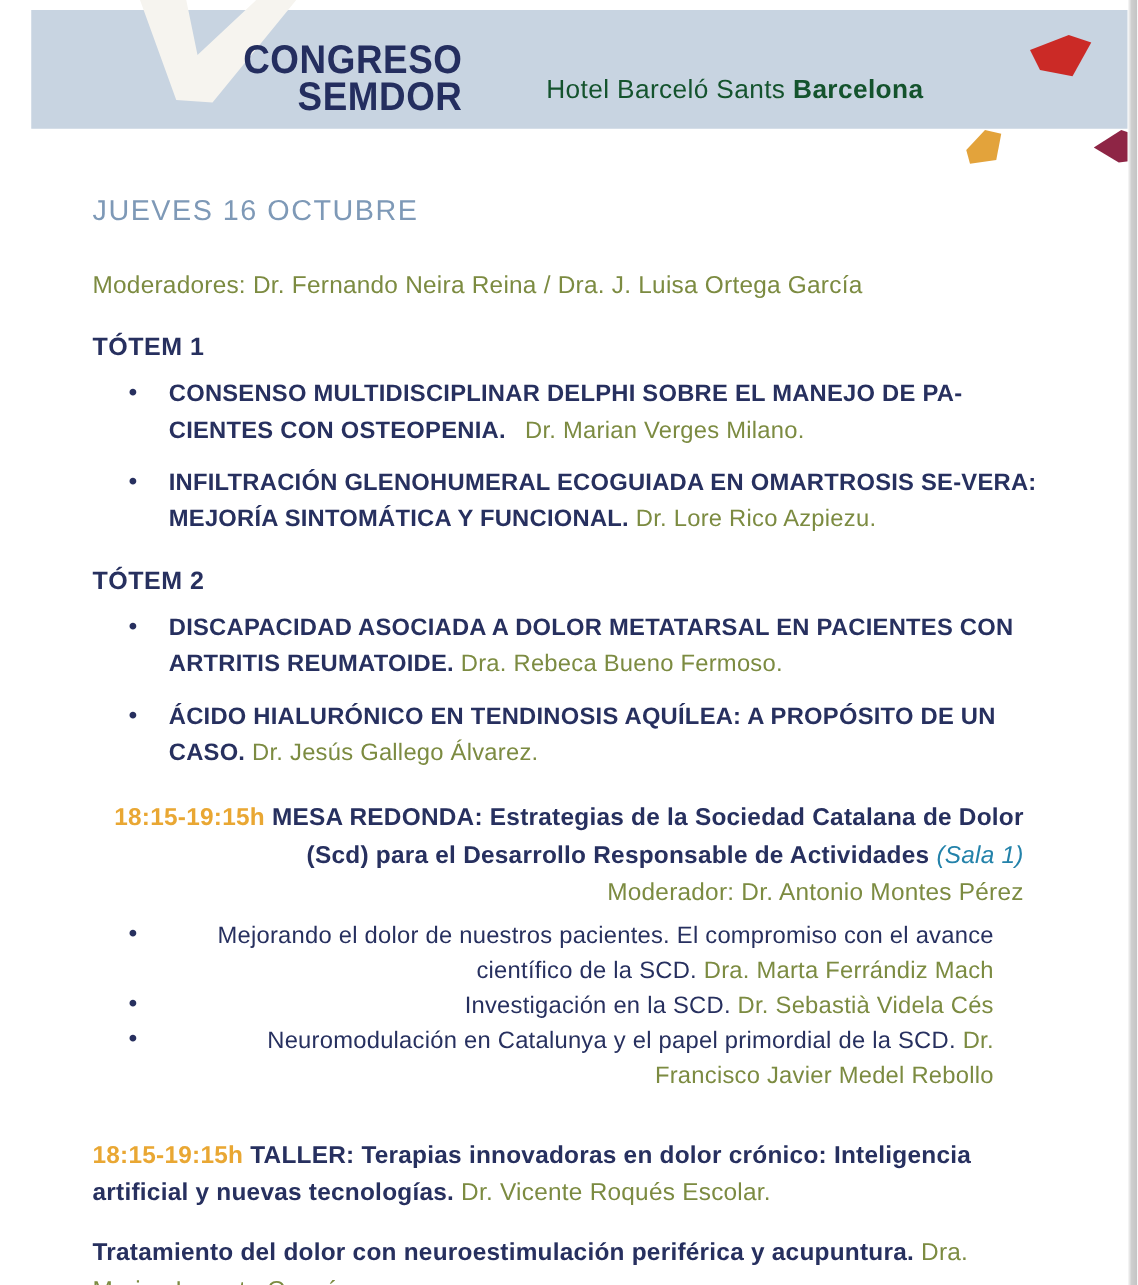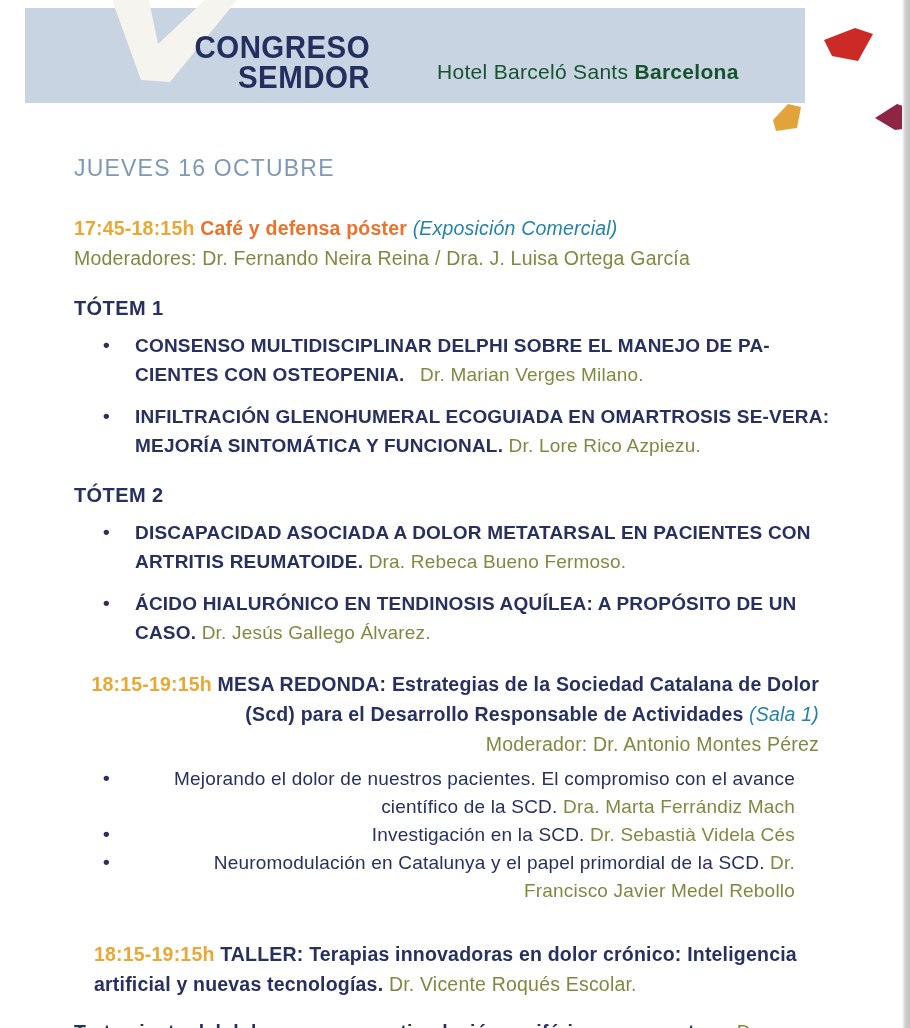--- a/index.html
+++ b/index.html
@@ -4,21 +4,21 @@
 <style>
   html,body{margin:0;padding:0;background:#ffffff;}
   .page{
     position:relative;width:910px;height:1028px;background:#ffffff;overflow:hidden;
     font-family:"Liberation Sans", sans-serif;
   }
   
   .right-edge{position:absolute;right:0;top:0;width:8px;height:1028px;
     background:linear-gradient(to right,#ffffff, #cfcfcf 40%, #c3c3c3);}
   
-  .band{position:absolute;left:25px;top:8px;width:780px;height:95px;background:#c8d4e1;}
+  .band{position:absolute;left:25px;top:8px;width:878px;height:95px;background:#c8d4e1;}
   .v-mark{position:absolute;left:85px;top:-8px;width:130px;height:84px;overflow:visible;}
   .logo{position:absolute;left:140px;top:24px;width:205px;text-align:right;
     color:#242e5f;font-weight:bold;font-size:32px;line-height:30px;letter-spacing:.5px;
     transform:scaleX(.92);transform-origin:right center;}
   .venue{position:absolute;left:412px;top:52px;font-size:21px;color:#14532d;letter-spacing:.3px;}
   .venue-bold{font-weight:bold;}
   .confetti{position:absolute;}
   
   .content{position:absolute;left:74px;top:155px;width:772px;color:#27305f;}
   .date-heading{margin:0;font-size:23px;font-weight:normal;color:#7e99b7;letter-spacing:1.2px;}
@@ -30,21 +30,21 @@
   .olive{color:#7c8b41;font-weight:500;}
   .navy-bold{color:#27305f;font-weight:bold;}
   .totem-heading{margin:24px 0 0 0;font-size:20px;font-weight:bold;color:#27305f;letter-spacing:.4px;}
   ul.items{list-style:none;margin:11px 0 0 0;padding:0;}
   ul.items li{position:relative;padding-left:61px;font-size:19px;line-height:29px;
     font-weight:600;letter-spacing:.2px;margin-bottom:13px;max-width:711px;}
   ul.items li .dot{position:absolute;left:29px;top:-1px;font-weight:bold;}
   ul.items.tight{margin-top:6px;}
   ul.items.tight li{font-weight:500;line-height:28px;margin-bottom:0;max-width:660px;}
   .mesa{margin-top:22px;max-width:745px;text-align:right;}
-  .taller{margin-top:34px;max-width:765px;margin-left:20px;}
+  .taller{margin-top:34px;max-width:765px;}
   .trat{margin-top:18px;max-width:765px;}
   .speaker-gap{margin-left:10px;}
 </style>
 </head>
 <body>
 
 <div class="page">
 
   <header class="band">
     <svg class="v-mark" viewBox="0 0 130 84" aria-hidden="true">
@@ -67,23 +67,20 @@
   </svg>
   <svg class="confetti" style="left:875px;top:103px;width:28px;height:28px;" viewBox="0 0 28 28" aria-hidden="true">
     <polygon points="0,15 22,1 28,3 28,26 20,27" fill="#8e2545"></polygon>
   </svg>
 
   <main class="content">
 
     <h1 class="date-heading">JUEVES 16 OCTUBRE</h1>
 
     <section class="session">
-      <p class="line">
-        <span class="time">17:45-18:15h </span><span class="orange">Café y defensa póster </span><span class="teal">(Exposición Comercial)</span>
-      </p>
       <p class="line olive">Moderadores: Dr. Fernando Neira Reina / Dra. J. Luisa Ortega García</p>
     </section>
 
     <section>
       <h2 class="totem-heading">TÓTEM 1</h2>
       <ul class="items">
         <li>
           <span class="dot">•</span><span>CONSENSO MULTIDISCIPLINAR DELPHI SOBRE EL MANEJO DE PA-CIENTES CON OSTEOPENIA. </span><span class="olive speaker-gap">Dr. Marian Verges Milano.</span>
         </li>
         <li>

